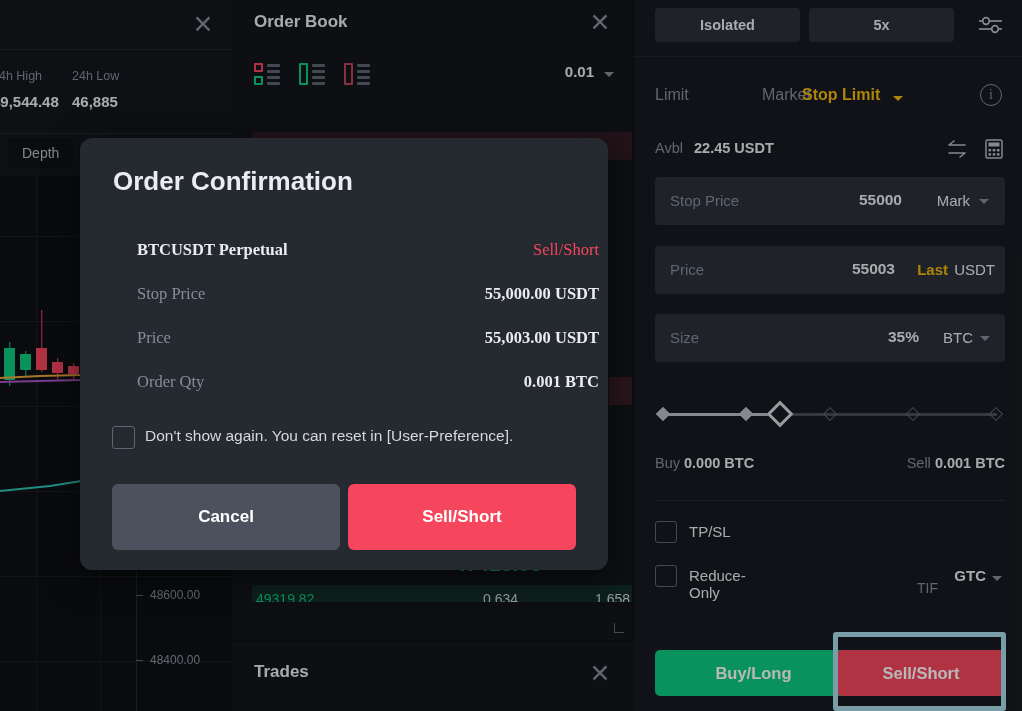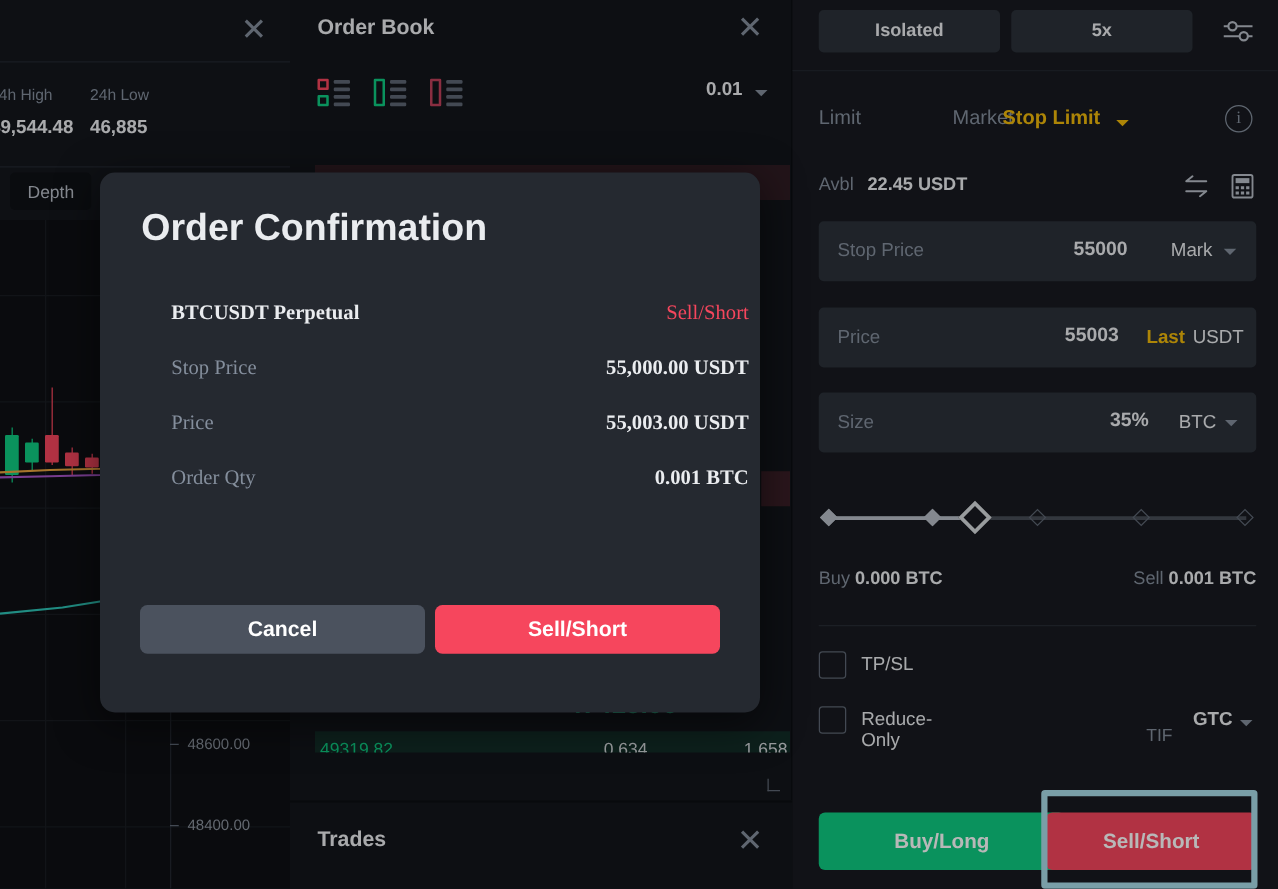--- a/index.html
+++ b/index.html
@@ -242,21 +242,21 @@
   }
 
   
   .modal-backdrop { position: absolute; inset: 0; background: rgba(0,0,0,0.28); }
   .modal {
     position: absolute; left: 80px; top: 138px; width: 528px; height: 432px;
     background: #252930; border-radius: 12px;
     box-shadow: 0 8px 34px rgba(0,0,0,0.55);
     font-family: "Liberation Serif", serif;
   }
-  .m-title { position: absolute; left: 33px; top: 28px; font-size: 30px; font-weight: bold; color: #eaecef; font-family: "Liberation Sans", sans-serif; }
+  .m-title { position: absolute; left: 33px; top: 28px; font-size: 26px; font-weight: bold; color: #eaecef; font-family: "Liberation Sans", sans-serif; }
   .m-row { position: absolute; left: 33px; width: 462px; height: 26px; margin-left: 24px; }
   .m-row .m-left { position: absolute; left: 0; font-size: 16.5px; }
   .m-row .m-right { position: absolute; right: 0; font-size: 16.5px; text-align: right; white-space: nowrap; }
   .m-pair { top: 102px; }
   .m-pair .m-left { color: #eaecef; font-weight: bold; }
   .m-pair .m-right { color: #f6465d; }
   .m-stop { top: 146px; }
   .m-price { top: 190px; }
   .m-qty { top: 234px; }
   .m-stop .m-left, .m-price .m-left, .m-qty .m-left { color: #848e9c; }
@@ -264,21 +264,21 @@
   .m-chk { position: absolute; left: 32px; top: 288px; width: 460px; height: 26px; cursor: pointer; }
   .m-chk-box {
     position: absolute; left: 0; top: 0; width: 23px; height: 23px;
     border: 1.7px solid #5e6673; border-radius: 3px; cursor: pointer;
   }
   .m-chk-text {
     position: absolute; left: 33px; top: 1px; font-size: 15.5px; color: #d5d8dc;
     font-family: "Liberation Sans", sans-serif;
   }
   .m-btn {
-    position: absolute; top: 346px; height: 39px; border-radius: 6px;
+    position: absolute; top: 346px; height: 66px; border-radius: 6px;
     font-size: 17px; font-weight: bold; color: #ffffff;
     display: flex; align-items: center; justify-content: center; cursor: pointer;
     font-family: "Liberation Sans", sans-serif;
   }
   .m-cancel { left: 32px; width: 228px; background: #4b525e; }
   .m-confirm { left: 268px; width: 228px; background: #f6465d; }
 </style>
 </head>
 <body>
 
@@ -559,18 +559,22 @@
     </div>
     <div class="m-row m-price">
       <span class="m-left">Price</span>
       <span class="m-right">55,003.00 USDT</span>
     </div>
     <div class="m-row m-qty">
       <span class="m-left">Order Qty</span>
       <span class="m-right">0.001 BTC</span>
     </div>
 
+    <div class="m-chk">
+      <span class="m-chk-box"></span>
+      <span class="m-chk-text">Don't show again. You can reset in [User-Preference].</span>
+    </div>
 
     <div class="m-btn m-cancel">Cancel</div>
     <div class="m-btn m-confirm">Sell/Short</div>
   </div>
 
 </div>
 
 </body></html>

